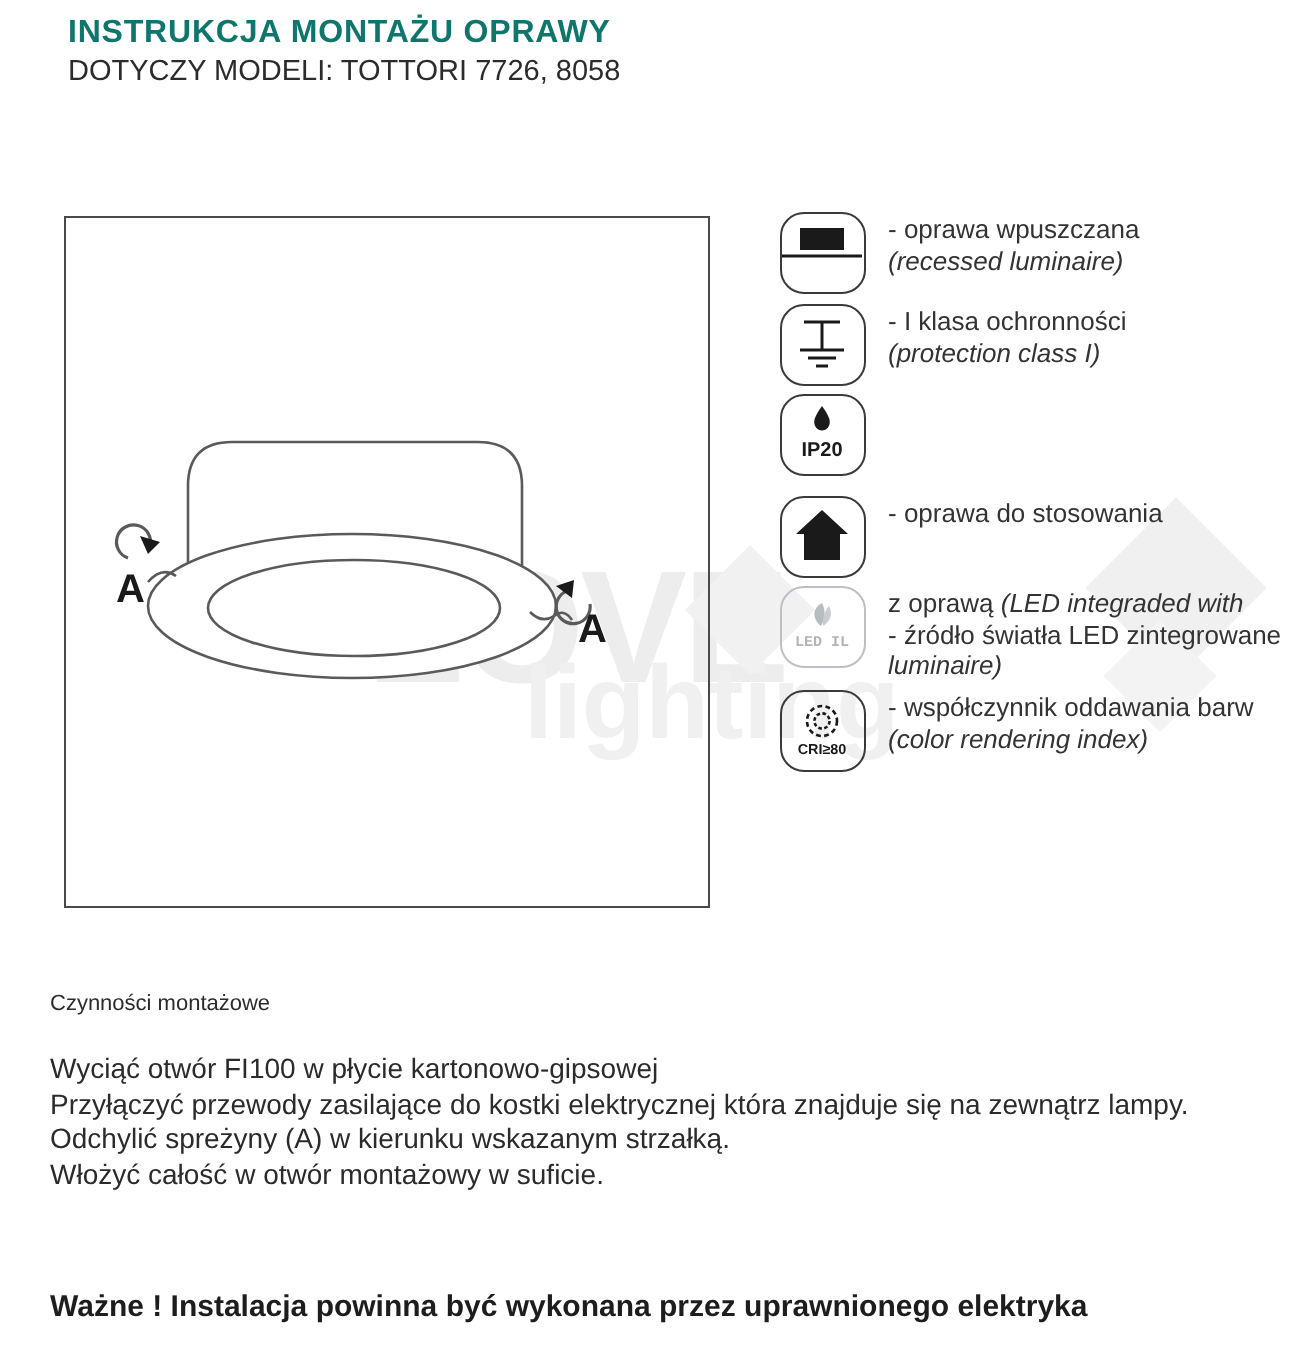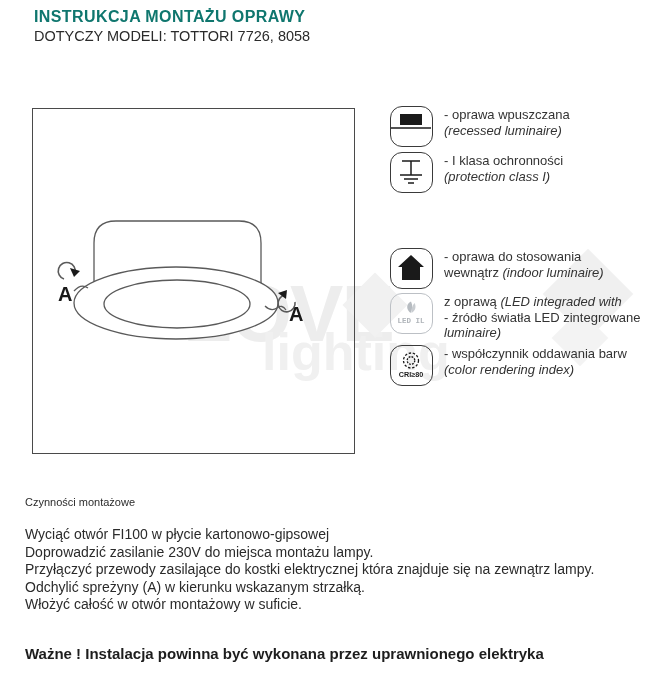--- a/index.html
+++ b/index.html
@@ -97,31 +97,36 @@
       </g>
     </svg>
   </div>
   <div class="ftext">
     <div><span>- I klasa ochronności</span></div>
     <div><em>(protection class I)</em></div>
   </div>
 </div>
 
 <div class="feature" style="top:197px">
+  <div class="ficon">
+    <svg width="40" height="38" viewBox="0 0 40 38">
+      <path d="M20 5 C 16.5 10 15 12.8 17 15.8 C 18.4 17.8 21.6 17.8 23 15.8 C 25 12.8 23.5 10 20 5 Z" fill="#1a1a1a"></path>
+      <text x="20" y="30" text-anchor="middle" font-size="10" font-weight="bold" fill="#1a1a1a">IP20</text>
+    </svg>
+  </div>
 </div>
 
 <div class="feature" style="top:248px">
   <div class="ficon">
     <svg width="40" height="38" viewBox="0 0 40 38">
       <polygon points="20,6 33,18 29,18 29,31 11,31 11,18 7,18" fill="#1a1a1a"></polygon>
     </svg>
   </div>
   <div class="ftext">
     <div><span>- oprawa do stosowania</span></div>
-    <div><span>wewnątrz </span><em>(indoor luminaire)</em></div>
   </div>
 </div>
 
 <div class="feature" style="top:293px">
   <div class="ficon gray">
     <svg width="40" height="38" viewBox="0 0 40 38">
       <path d="M19.5 19 C 15 15.5 15 10 20 7.5 C 22 11.5 21.5 15.5 19.5 19 Z" fill="#b7bcc1"></path>
       <path d="M20.5 19 C 24.5 16.5 25.5 12.5 23.5 9 C 21 12 20 15.5 20.5 19 Z" fill="#c9cdd1"></path>
       <text x="20" y="29" text-anchor="middle" font-size="7.5" font-weight="bold" fill="#b0b5ba">LED IL</text>
     </svg>
@@ -143,19 +148,18 @@
   </div>
   <div class="ftext">
     <div><span>- współczynnik oddawania barw</span></div>
     <div><em>(color rendering index)</em></div>
   </div>
 </div>
 
 <div class="abs steps-heading">Czynności montażowe</div>
 <div class="abs steps">
   <div>Wyciąć otwór FI100  w płycie kartonowo-gipsowej</div>
-  <div>Doprowadzić zasilanie 230V do miejsca montażu lampy.</div>
   <div>Przyłączyć przewody zasilające do kostki elektrycznej która znajduje się na zewnątrz lampy.</div>
   <div>Odchylić spreżyny (A) w kierunku wskazanym strzałką.</div>
   <div>Włożyć całość w otwór montażowy w suficie.</div>
 </div>
 
 <div class="abs warning">Ważne ! Instalacja powinna być wykonana przez uprawnionego elektryka</div>
 
 </body></html>

